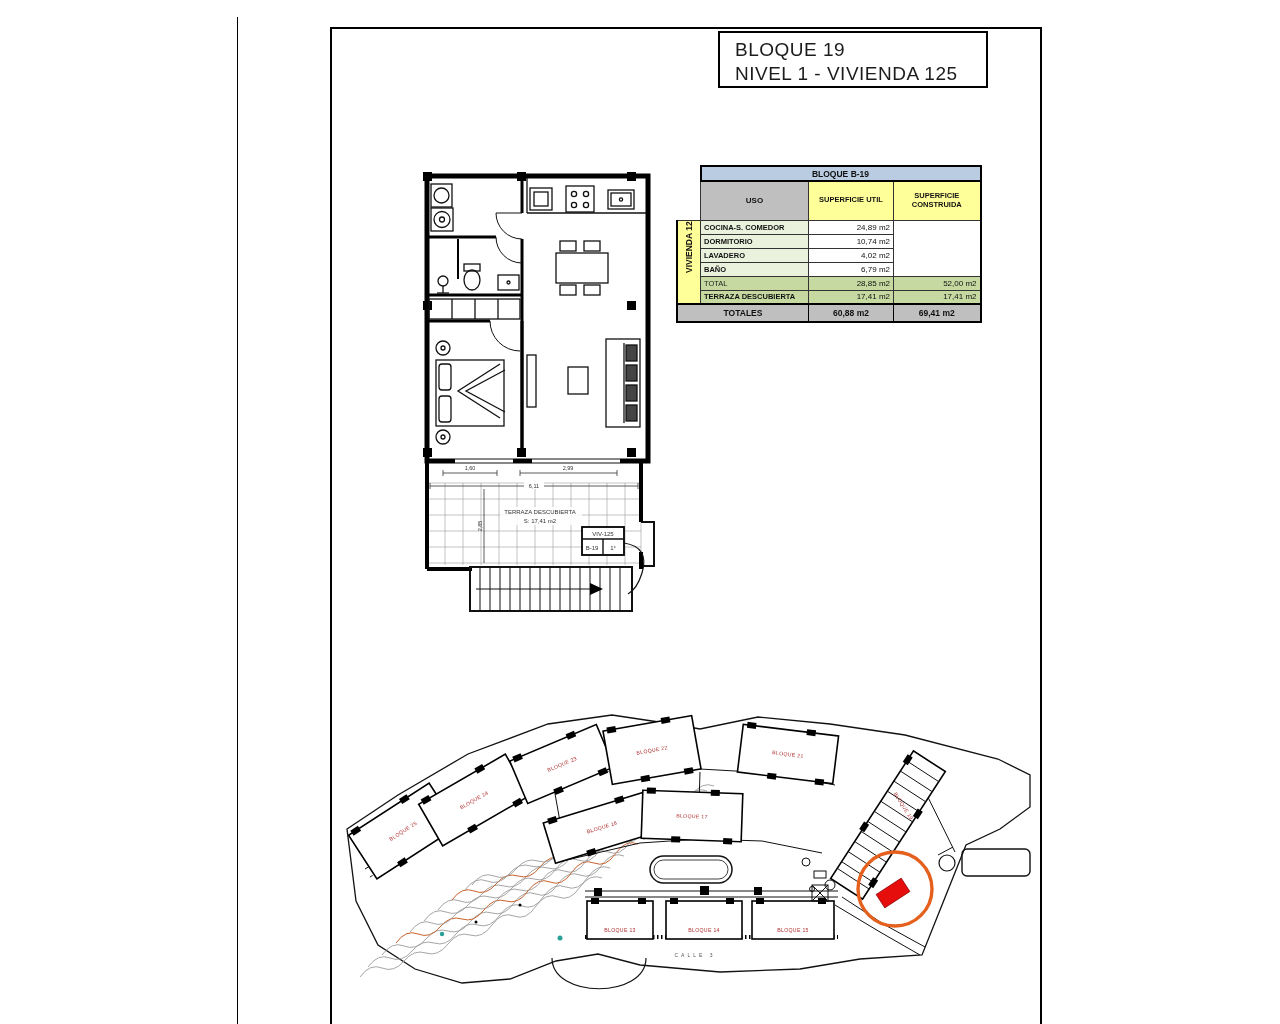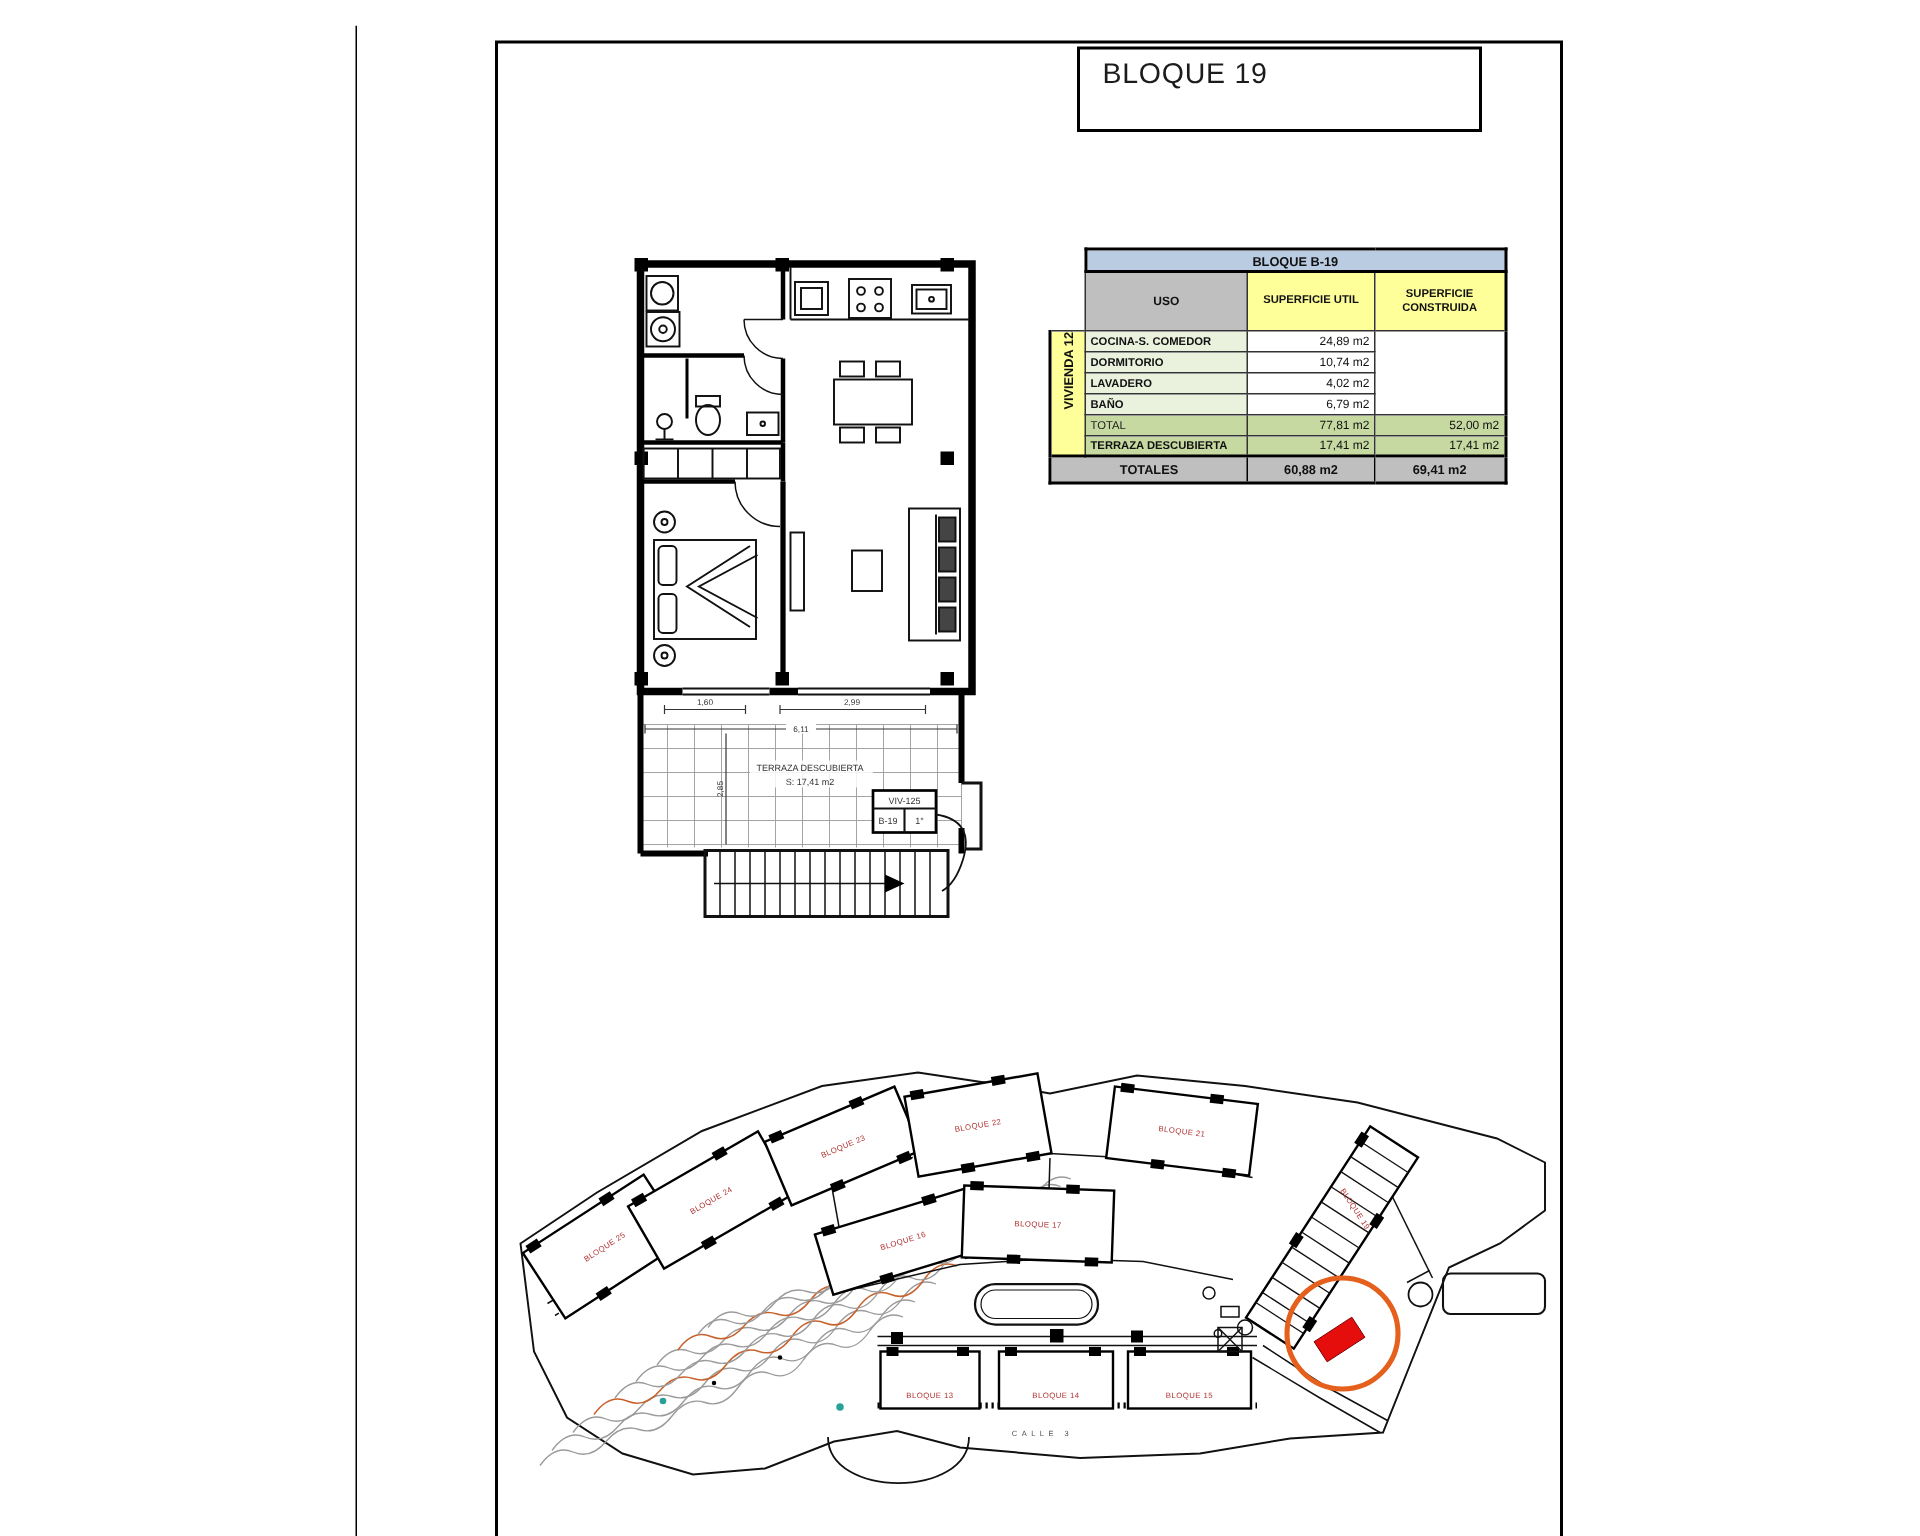--- a/index.html
+++ b/index.html
@@ -6,21 +6,21 @@
   #page{position:relative;width:1280px;height:1024px;background:#ffffff;overflow:hidden;
         font-family:"Liberation Sans",sans-serif;color:#111;margin-top:17px;}
   
   #margin-line{position:absolute;left:237px;top:0;width:0;height:1024px;border-left:1.5px solid #000;}
   #sheet-border{position:absolute;left:330px;top:10px;width:708px;height:1002px;border:2px solid #000;}
   
   #title-box{position:absolute;left:718px;top:14px;width:270px;height:57px;border:2px solid #000;
              padding:5px 0 0 15px;box-sizing:border-box;}
   #title-box .t{font-size:19px;line-height:24px;letter-spacing:.5px;color:#1c1c1c;}
   
-  #areas{position:absolute;left:699px;top:148px;border-collapse:collapse;table-layout:fixed;padding-left:15px;}
+  #areas{position:absolute;left:676px;top:148px;border-collapse:collapse;table-layout:fixed;padding-left:15px;}
   #areas td{border:1px solid #333;padding:0 3px;box-sizing:border-box;overflow:hidden;white-space:nowrap;}
   #areas td.blank{border:none;background:transparent;}
   .hdrblue{background:#b9cce2;font-size:8.5px;font-weight:bold;text-align:center;
            border-width:2px !important;border-color:#000 !important;}
   .gray{background:#bfbfbf;font-size:8px;font-weight:bold;text-align:center;}
   .yellow{background:#ffff99;font-size:7.5px;font-weight:bold;text-align:center;white-space:normal !important;line-height:1.15;}
   .strip{background:#ffff99;border-left-width:2px !important;border-left-color:#000 !important;padding:0 !important;}
   .strip .vtxt{display:block;transform:rotate(-90deg);font-size:8.5px;font-weight:bold;white-space:nowrap;
                width:22px;text-align:center;}
   .lbl{background:#eaf1dd;font-size:7.5px;font-weight:bold;}
@@ -51,20 +51,21 @@
 </style>
 </head>
 <body>
 
 <div id="page">
   <div id="margin-line"></div>
   <div id="sheet-border"></div>
 
   <div id="title-box">
     <div class="t">BLOQUE 19</div>
+    <div class="t">NIVEL 1 - VIVIENDA 125</div>
   </div>
 
   <table id="areas">
     <colgroup>
         <col style="width:22px">
         <col style="width:108px">
         <col style="width:85px">
         <col style="width:87px">
       </colgroup>
     <tbody>
@@ -93,21 +94,21 @@
     <tr style="height:14px">
       <td class="lbl">LAVADERO</td>
       <td class="val">4,02 m2</td>
     </tr>
     <tr style="height:14px">
       <td class="lbl">BAÑO</td>
       <td class="val">6,79 m2</td>
     </tr>
     <tr style="height:14px">
       <td class="lblreg">TOTAL</td>
-      <td class="valg">77,81 m2</td>
+      <td class="valg">28,85 m2</td>
       <td class="valg rt2">52,00 m2</td>
     </tr>
     <tr style="height:14px">
       <td class="lblgrn">TERRAZA DESCUBIERTA</td>
       <td class="valg">17,41 m2</td>
       <td class="valg rt2">17,41 m2</td>
     </tr>
     <tr style="height:18px">
       <td class="totlbl" colspan="2">TOTALES</td>
       <td class="totval">60,88 m2</td>

